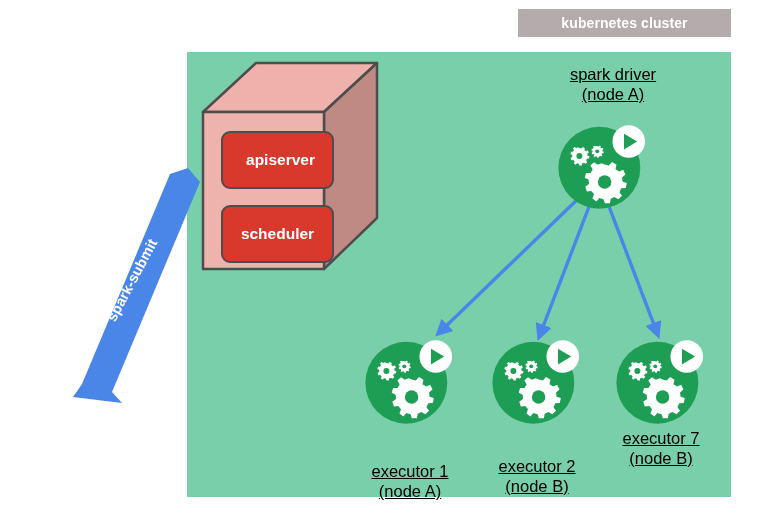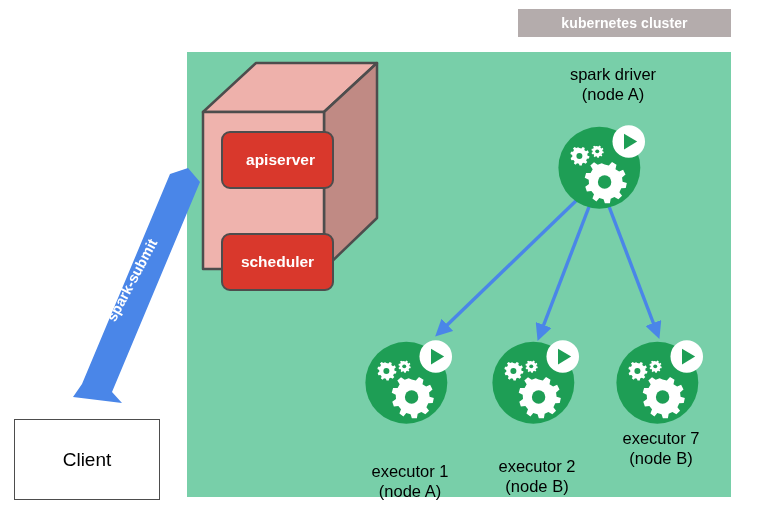--- a/index.html
+++ b/index.html
@@ -104,32 +104,33 @@
     border-radius: 9px;
     box-sizing: border-box;
     display: flex;
     align-items: center;
     justify-content: center;
     color: #ffffff;
     font-size: 15.5px;
     font-weight: bold;
   }
   #apiserver-box { top: 131px; padding-left: 6px; }
-  #scheduler-box { top: 205px; margin-top: 28px; }
+  #scheduler-box { top: 205px; }
 
   
   .node-icon { position: absolute; }
   .node-label {
     position: absolute;
     text-align: center;
     font-size: 16.5px;
     color: #000000;
     line-height: 20px;
     white-space: pre-line;
     pointer-events: none;
+    text-decoration: underline;
   }
 
   
   #connectors {
     position: absolute;
     left: 0; top: 0;
     width: 761px; height: 516px;
     pointer-events: none;
   }
 </style>
@@ -320,17 +321,14 @@
       </g>
     </g>
     <g>
       <circle cx="75" cy="30" r="15.5" fill="#ffffff"></circle>
       <polygon points="70.5,22.5 83,30 70.5,37.5" fill="#1e9e55"></polygon>
     </g>
   </svg>
   <div class="node-label" style="left:591px; top:428px; width:140px;">executor 7
 (node B)</div>
 
-  <div id="client-box">
-    <span>Client</span>
-  </div>
 
 </div>
 
 </body></html>

